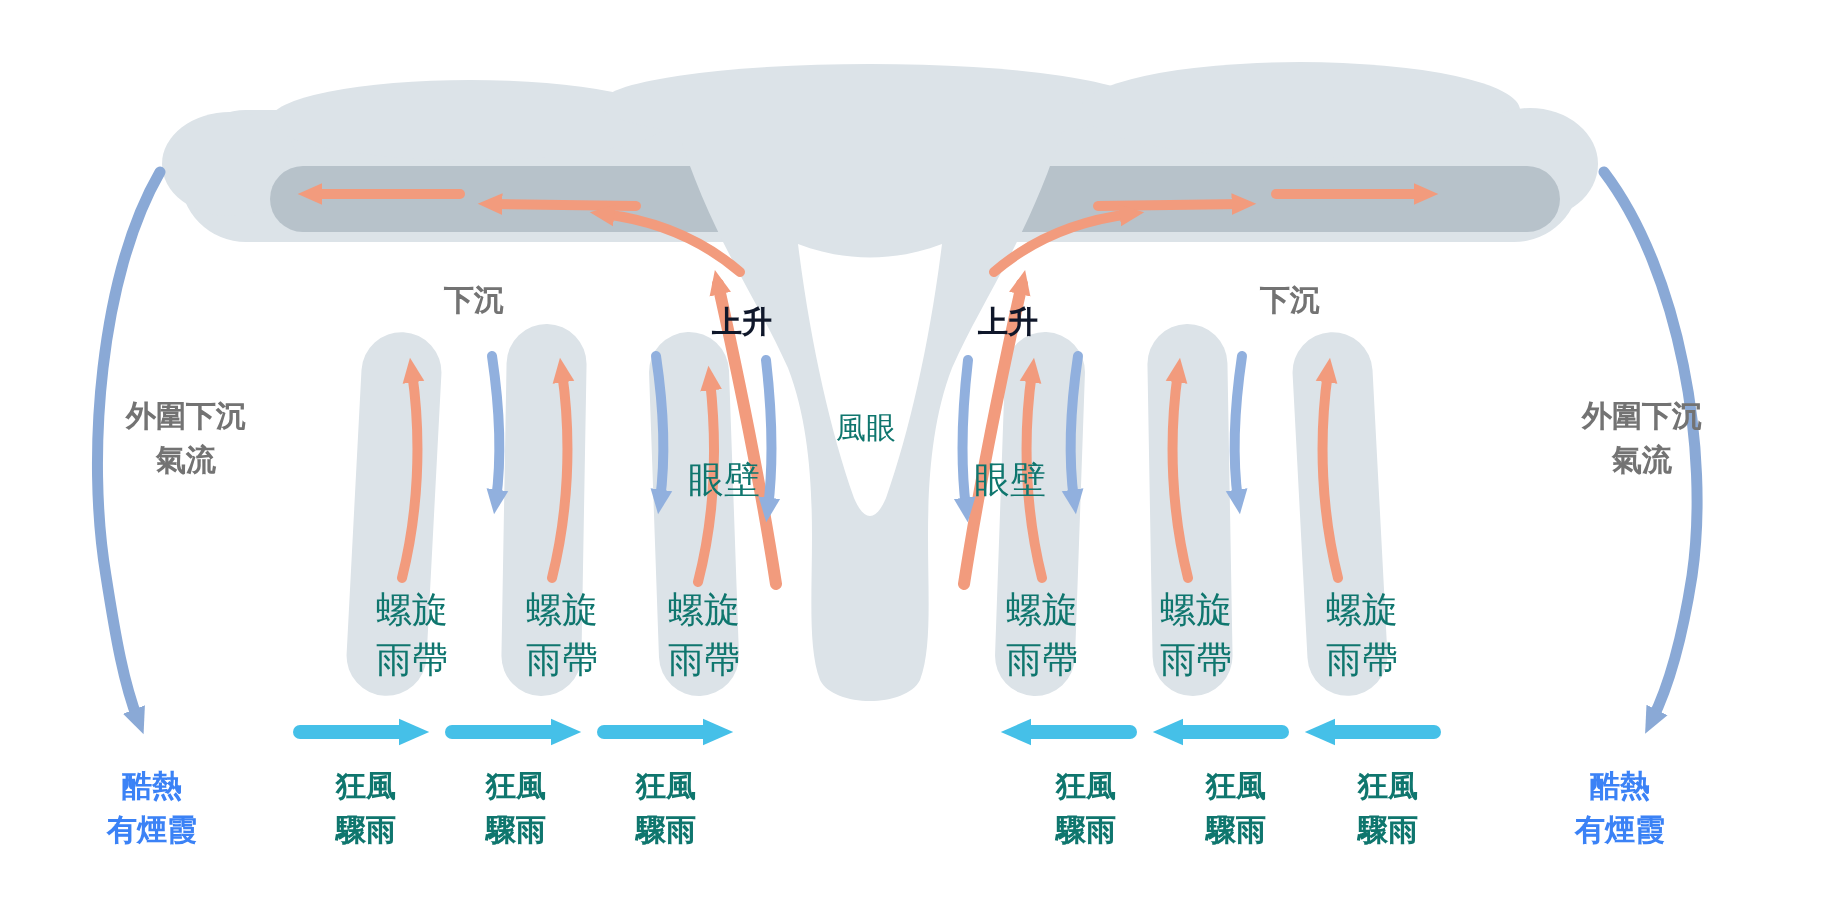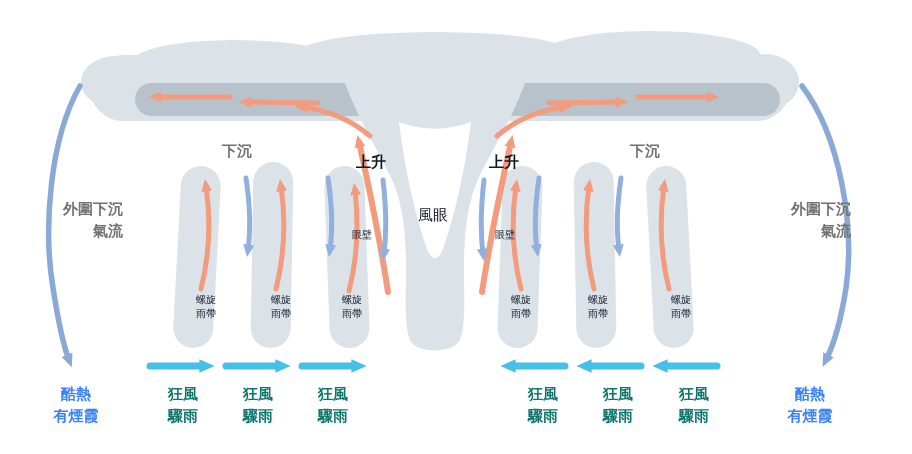--- a/index.html
+++ b/index.html
@@ -6,27 +6,27 @@
   .stage{
     position:relative;width:912px;height:454px;overflow:hidden;background:#fff;
     font-family:"Liberation Sans","DejaVu Sans",sans-serif;
   }
   .stage svg{position:absolute;left:0;top:0;}
   .lbl{
     position:absolute;white-space:pre-line;text-align:center;
     transform:translateX(-50%);font-size:15px;font-weight:bold;line-height:1.45;
   }
   .lbl.plain{font-weight:normal;}
-  .lbl.small{font-size:10px;line-height:1.4;}
-  .lbl.left-align{transform:none;text-align:right;}
+  .lbl.small{font-size:18px;line-height:1.4;}
+  .lbl.left-align{transform:none;text-align:center;}
   .orange{color:#3b82f6}
   .blue{color:#0f766e}
   .softblue{color:#737373}
   .warm{color:#0f172a}
-  .dark{color:#0f172a}
+  .dark{color:#0f766e}
   
   .p-outer-l{left:63px;top:198px}
   .p-outer-r{left:791px;top:198px}
   .p-sink-l{left:237px;top:140px}
   .p-sink-r{left:645px;top:140px}
   .p-rise-l{left:371px;top:151px}
   .p-rise-r{left:504px;top:151px}
   .p-eye{left:433px;top:204px}
   .p-wall-l{left:362px;top:228px}
   .p-wall-r{left:505px;top:228px}

